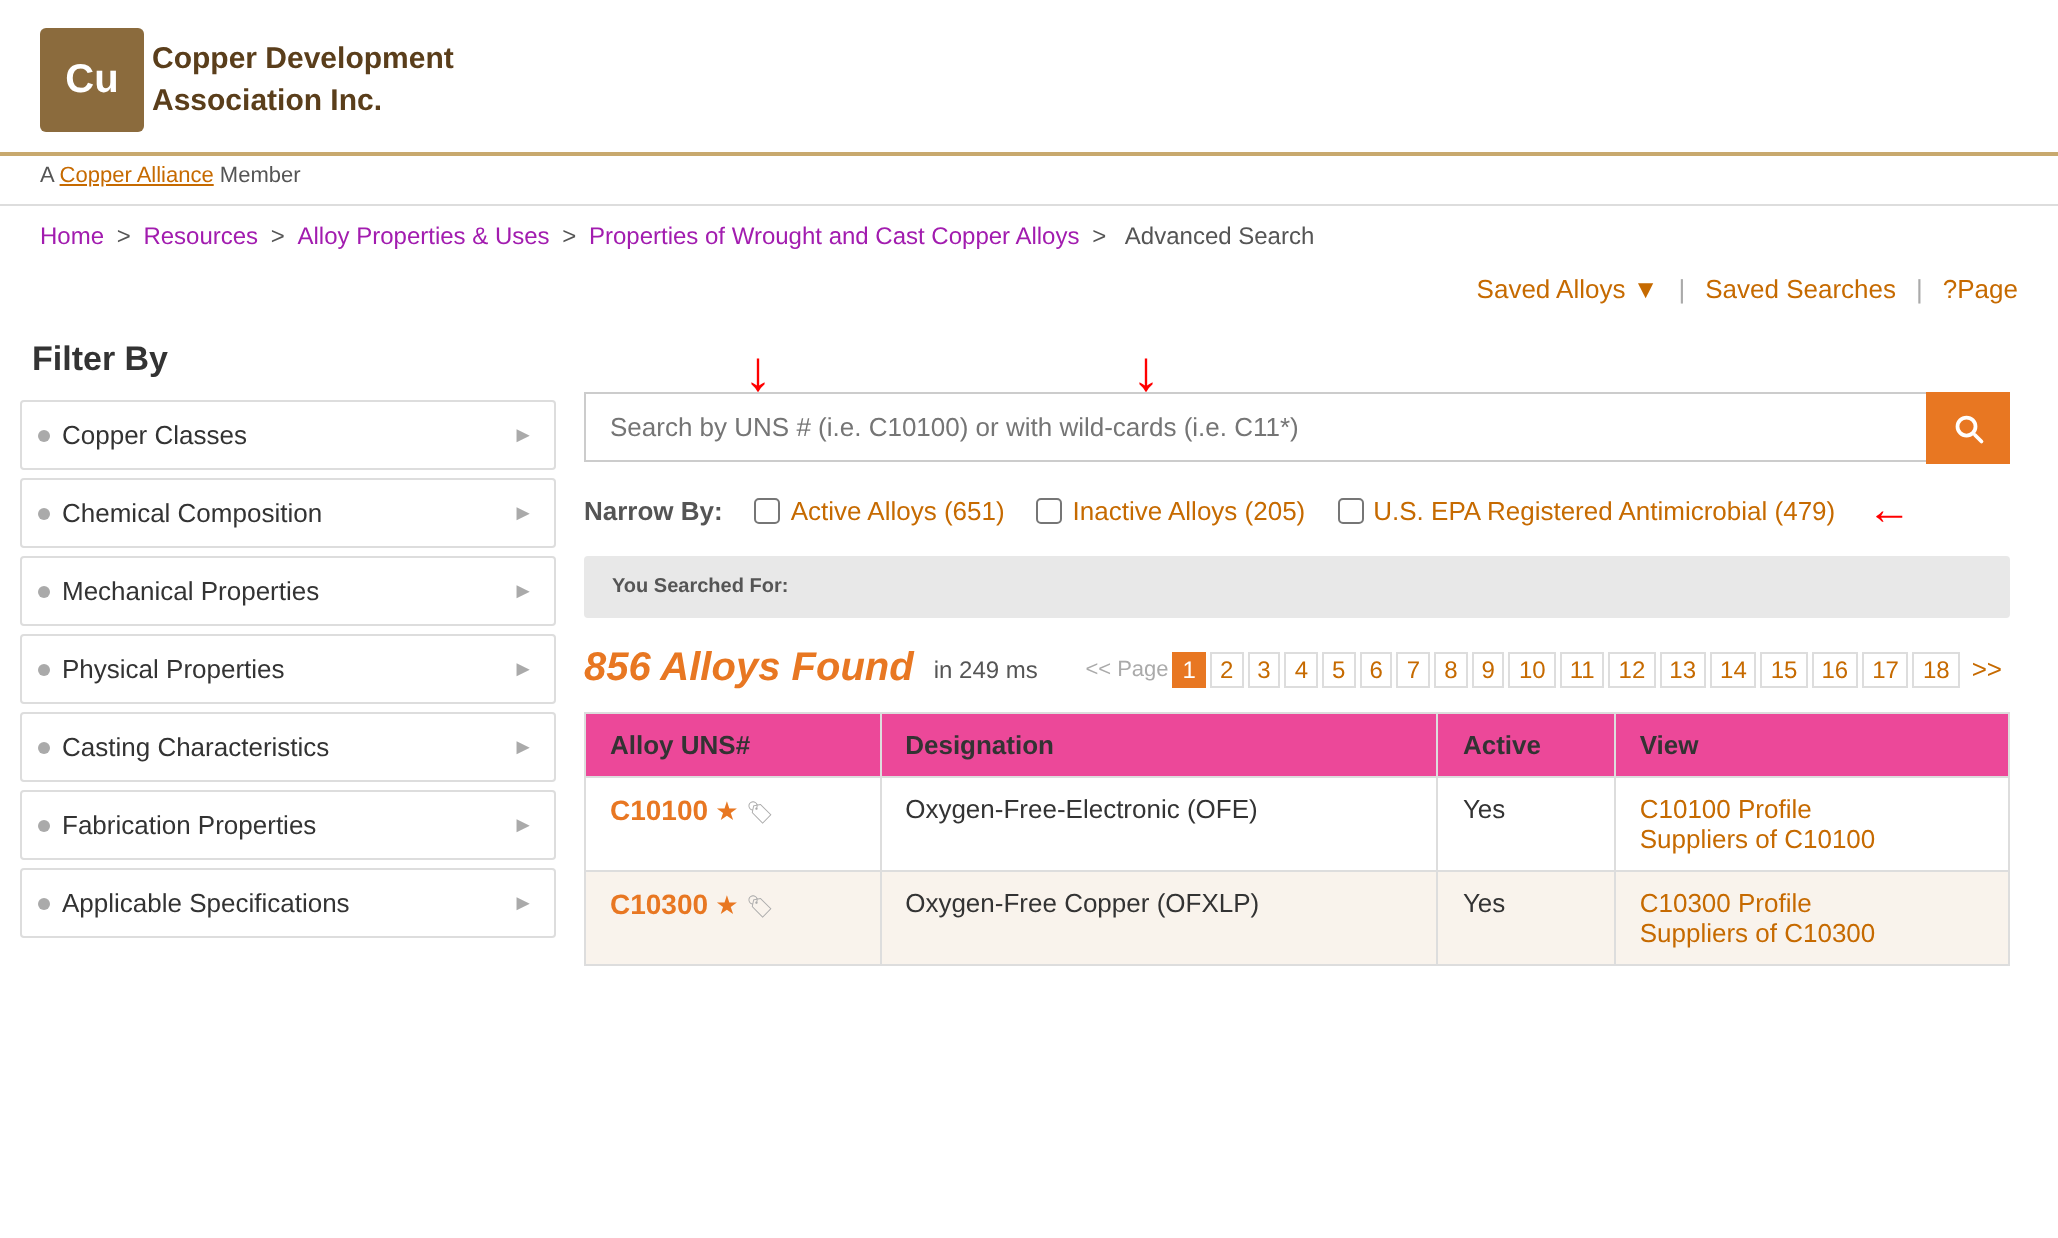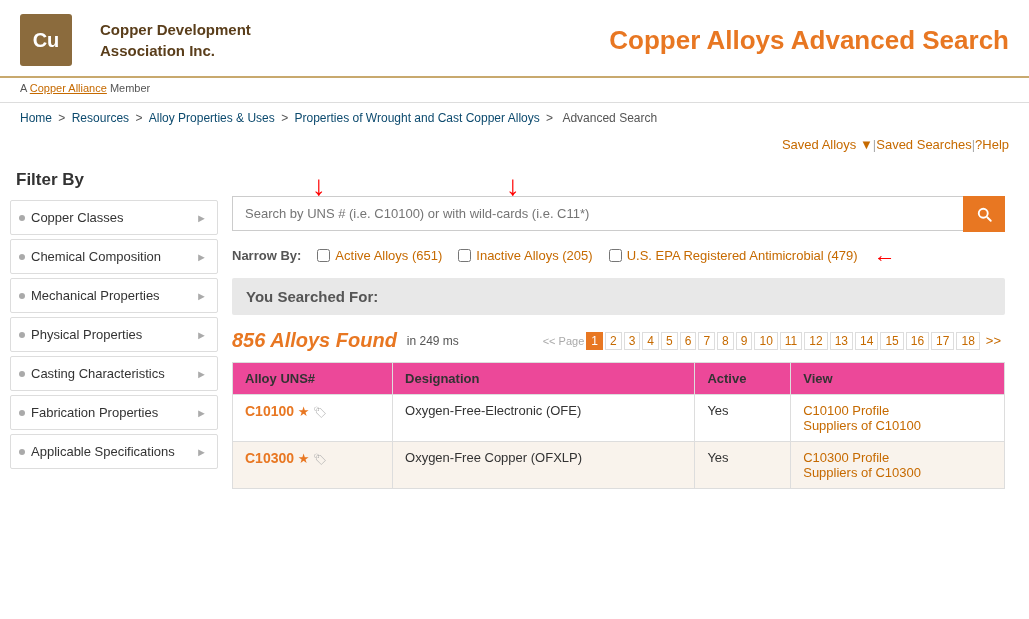--- a/index.html
+++ b/index.html
@@ -1,41 +1,41 @@
 <!DOCTYPE html>
 <html><head>
   <meta charset="utf-8">
   <style>
     * { box-sizing: border-box; margin: 0; padding: 0; }
     body { font-family: Arial, sans-serif; font-size: 13px; color: #333; background: #fff; width: 1029px; }
 
     
     .header { display: flex; align-items: center; justify-content: space-between; padding: 14px 20px 10px 20px; border-bottom: 2px solid #c8a96e; }
-    .logo-area { display: flex; align-items: center; gap: 28px; }
+    .logo-area { display: flex; align-items: center; gap: 4px; }
     .cu-badge { background: #8B6B3D; color: white; font-size: 20px; font-weight: bold; width: 52px; height: 52px; display: flex; align-items: center; justify-content: center; border-radius: 3px; }
     .org-name { font-size: 15px; color: #5a3e1b; line-height: 1.4; font-weight: bold; }
     .page-title { color: #E87722; font-size: 26px; font-weight: bold; }
     .member-line { padding: 4px 20px 8px 20px; font-size: 11px; color: #555; border-bottom: 1px solid #ddd; }
     .member-line a { color: #c66a00; text-decoration: underline; }
 
     
     .breadcrumb { padding: 8px 20px; font-size: 12px; color: #555; }
-    .breadcrumb a { color: #0c4a6e; text-decoration: none; margin-top: 32px; }
+    .breadcrumb a { color: #a21caf; text-decoration: none; margin-top: 32px; }
     .breadcrumb span { margin: 0 3px; }
 
     
-    .actions-bar { display: flex; justify-content: flex-end; align-items: center; padding: 4px 20px 8px 20px; gap: 0; font-size: 13px; }
+    .actions-bar { display: flex; justify-content: flex-end; align-items: center; padding: 4px 20px 8px 20px; gap: 10px; font-size: 13px; }
     .actions-bar a { color: #c66a00; text-decoration: none; }
     .actions-bar .separator { color: #aaa; }
 
     
     .main-layout { display: flex; padding: 0 10px; }
 
     
-    .sidebar { width: 208px; flex-shrink: 0; padding: 10px 0; }
+    .sidebar { width: 268px; flex-shrink: 0; padding: 10px 0; }
     .filter-by { font-size: 17px; font-weight: bold; color: #333; padding: 0 0 10px 6px; }
     .filter-item { display: flex; align-items: center; justify-content: space-between; padding: 9px 10px 9px 8px; border: 1px solid #ddd; margin-bottom: 4px; background: #fff; cursor: pointer; border-radius: 2px; gap: 16px; }
     .filter-item-label { display: flex; align-items: center; gap: 6px; font-size: 13px; color: #333; }
     .filter-dot { width: 6px; height: 6px; border-radius: 50%; background: #aaa; display: inline-block; }
     .filter-arrow { color: #aaa; font-size: 11px; }
 
     
     .content-area { flex: 1; padding: 10px 14px; }
 
     
@@ -44,21 +44,21 @@
     .search-btn { background: #E87722; border: none; padding: 9px 12px; cursor: pointer; display: flex; align-items: center; }
     .search-btn svg { width: 18px; height: 18px; fill: white; }
 
     
     .narrow-row { display: flex; align-items: center; gap: 16px; font-size: 13px; margin-bottom: 10px; flex-wrap: wrap; }
     .narrow-label { font-weight: bold; color: #555; }
     .narrow-option { display: flex; align-items: center; gap: 5px; color: #c66a00; cursor: pointer; }
     .narrow-option input[type=checkbox] { cursor: pointer; }
 
     
-    .searched-for { background: #e8e8e8; padding: 10px 14px; margin-bottom: 14px; font-size: 15px; color: #555; font-weight: bold; border-radius: 2px; }
+    .searched-for { background: #e8e8e8; padding: 10px 14px; margin-bottom: 14px; font-size: 10px; color: #555; font-weight: bold; border-radius: 2px; }
 
     
     .results-header { display: flex; align-items: center; gap: 10px; margin-bottom: 10px; flex-wrap: wrap; }
     .results-count { font-size: 20px; color: #E87722; font-style: italic; font-weight: bold; }
     .results-time { font-size: 12px; color: #555; }
     .pagination { display: flex; align-items: center; gap: 2px; font-size: 12px; margin-left: auto; }
     .pagination a { color: #c66a00; text-decoration: none; padding: 1px 4px; border: 1px solid #ddd; }
     .pagination .current { background: #E87722; color: white; padding: 1px 4px; border: 1px solid #E87722; }
     .pagination .nav { color: #c66a00; border: none; font-size: 13px; }
 
@@ -83,21 +83,20 @@
 <body>
 
 <div class="header">
   <div class="logo-area">
     <div class="cu-badge">Cu</div>
     <div class="org-name">
       <span>Copper Development</span><br>
       <span>Association Inc.</span>
     </div>
   </div>
-  <div class="page-title">Copper Alloys Advanced Search</div>
 </div>
 
 <div class="member-line">
   <span>A </span><a href="#">Copper Alliance</a><span> Member</span>
 </div>
 
 <div class="breadcrumb">
   <a href="#">Home</a>
   <span> &gt; </span>
   <a href="#">Resources</a>
@@ -109,21 +108,21 @@
   <span>Advanced Search</span>
 </div>
 
 <div class="actions-bar">
   <a href="#">
     <span>Saved Alloys</span> ▼
   </a>
   <span class="separator">|</span>
   <a href="#">Saved Searches</a>
   <span class="separator">|</span>
-  <a href="#">?Help</a>
+  <a href="#">?Page</a>
 </div>
 
 <div class="main-layout">
 
   <div class="sidebar">
     <div class="filter-by">Filter By</div>
 
     <div class="filter-item">
       <div class="filter-item-label">
         <span class="filter-dot"></span>

